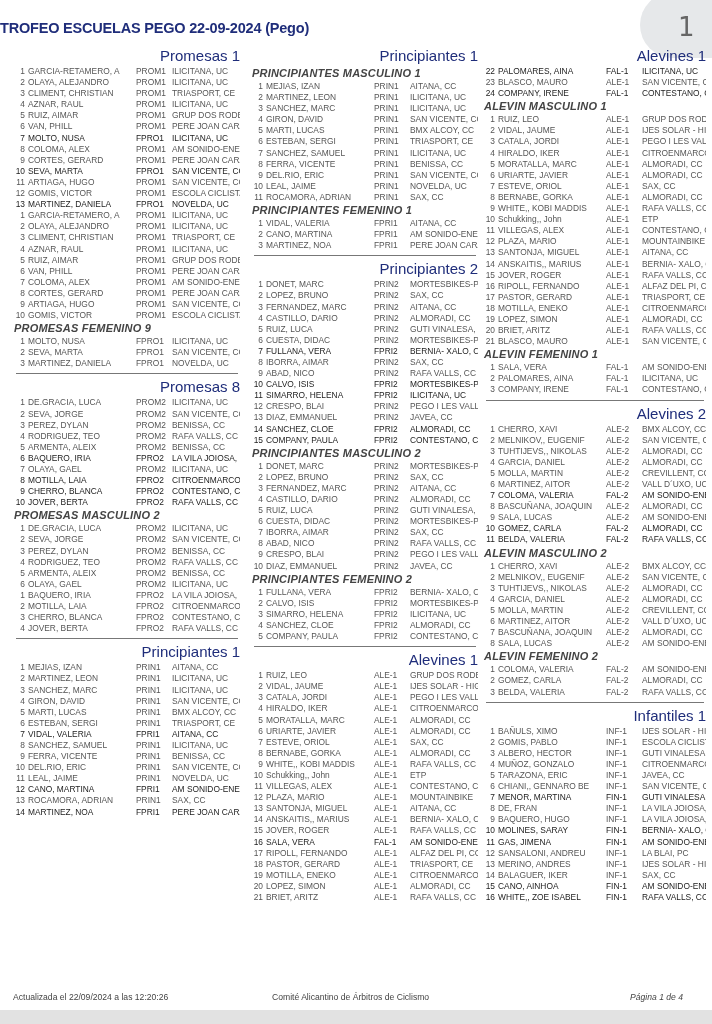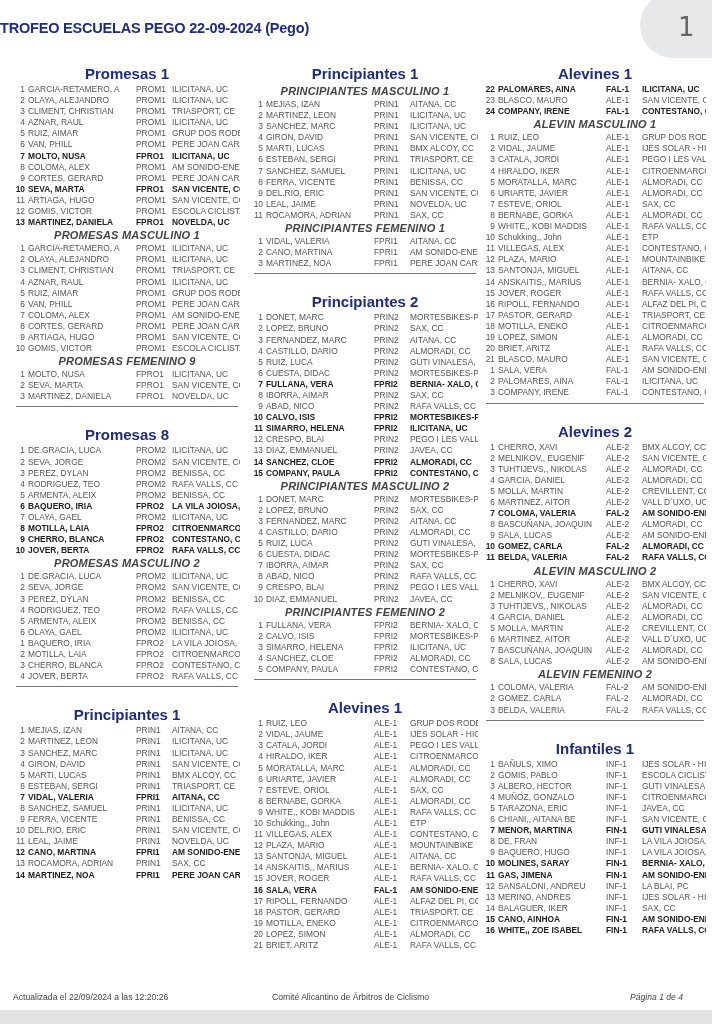--- a/index.html
+++ b/index.html
@@ -16,29 +16,29 @@
   .doc-title {
     position: absolute; left: 0; width: 712px; top: 20px; text-align: left;
     font-family: "Liberation Sans", sans-serif; font-weight: bold; font-size: 14.5px; color: #1f2d7a;
     letter-spacing: -0.2px;
   }
   .col { position: absolute; top: 46px; }
   .col1 { left: 14px; width: 226px; }
   .col2 { left: 252px; width: 226px; }
   .col3 { left: 484px; width: 222px; }
   .cat-title {
-    text-align: center; font-weight: bold; font-size: 15px; color: #1f2d7a; height: 20px; line-height: 20px; margin-top: 18px;
+    text-align: right; font-weight: normal; font-size: 15px; color: #1f2d7a; height: 20px; line-height: 20px;
   }
   .sub-title {
-    text-align: center; font-weight: bold; font-style: italic; font-size: 11px; color: #444; height: 15px; line-height: 15px;
+    font-weight: bold; font-style: italic; font-size: 11px; color: #444; height: 15px; line-height: 15px;
     letter-spacing: 0.2px;
   }
   .rows { list-style: none; }
   .row { display: flex; height: 11.1px; line-height: 11.1px; font-size: 8.4px; color: #555; white-space: nowrap; }
-  .row.b { font-weight: bold; color: #222; align-items: center; }
+  .row.b { font-weight: normal; color: #222; align-items: center; }
   .c-pos { width: 14px; text-align: right; padding-right: 3px; }
   .c-name { width: 108px; overflow: hidden; }
   .c-cat { width: 36px; }
   .c-club { flex: 1; overflow: hidden; }
   .sep { border-top: 1.5px solid #777; margin: 4px 2px 3px 2px; }
   .footer-left { position: absolute; left: 13px; top: 992px; font-size: 8.6px; color: #444; }
   .footer-mid { position: absolute; left: 272px; top: 992px; font-size: 8.6px; color: #444; }
   .footer-right { position: absolute; left: 630px; top: 992px; font-size: 8.6px; color: #444; font-style: italic; }
 </style>
 </head>
@@ -123,21 +123,20 @@
           <span class="c-cat">PROM1</span>
           <span class="c-club">ESCOLA CICLISTA</span>
         </li>
         <li class="row b">
           <span class="c-pos">13</span>
           <span class="c-name">MARTINEZ, DANIELA</span>
           <span class="c-cat">FPRO1</span>
           <span class="c-club">NOVELDA, UC</span>
         </li>
       </ul>
-      <div class="sub-title">PROMESAS MASCULINO 1</div>
       <ul class="rows">
         <li class="row">
           <span class="c-pos">1</span>
           <span class="c-name">GARCIA-RETAMERO, A</span>
           <span class="c-cat">PROM1</span>
           <span class="c-club">ILICITANA, UC</span>
         </li>
         <li class="row">
           <span class="c-pos">2</span>
           <span class="c-name">OLAYA, ALEJANDRO</span>
@@ -989,20 +988,21 @@
           <span class="c-cat">ALE-1</span>
           <span class="c-club">RAFA VALLS, CC</span>
         </li>
         <li class="row">
           <span class="c-pos">21</span>
           <span class="c-name">BLASCO, MAURO</span>
           <span class="c-cat">ALE-1</span>
           <span class="c-club">SAN VICENTE, CC</span>
         </li>
       </ul>
+      <div class="sub-title">ALEVIN FEMENINO 1</div>
       <ul class="rows">
         <li class="row">
           <span class="c-pos">1</span>
           <span class="c-name">SALA, VERA</span>
           <span class="c-cat">FAL-1</span>
           <span class="c-club">AM SONIDO-ENE</span>
         </li>
         <li class="row">
           <span class="c-pos">2</span>
           <span class="c-name">PALOMARES, AINA</span>
@@ -1186,21 +1186,21 @@
           <span class="c-club">CITROENMARCO</span>
         </li>
         <li class="row">
           <span class="c-pos">5</span>
           <span class="c-name">TARAZONA, ERIC</span>
           <span class="c-cat">INF-1</span>
           <span class="c-club">JAVEA, CC</span>
         </li>
         <li class="row">
           <span class="c-pos">6</span>
-          <span class="c-name">CHIANI,, AITANA BE</span>
+          <span class="c-name">CHIANI,, GENNARO BE</span>
           <span class="c-cat">INF-1</span>
           <span class="c-club">SAN VICENTE, CC</span>
         </li>
         <li class="row b">
           <span class="c-pos">7</span>
           <span class="c-name">MENOR, MARTINA</span>
           <span class="c-cat">FIN-1</span>
           <span class="c-club">GUTI VINALESA,</span>
         </li>
         <li class="row">

